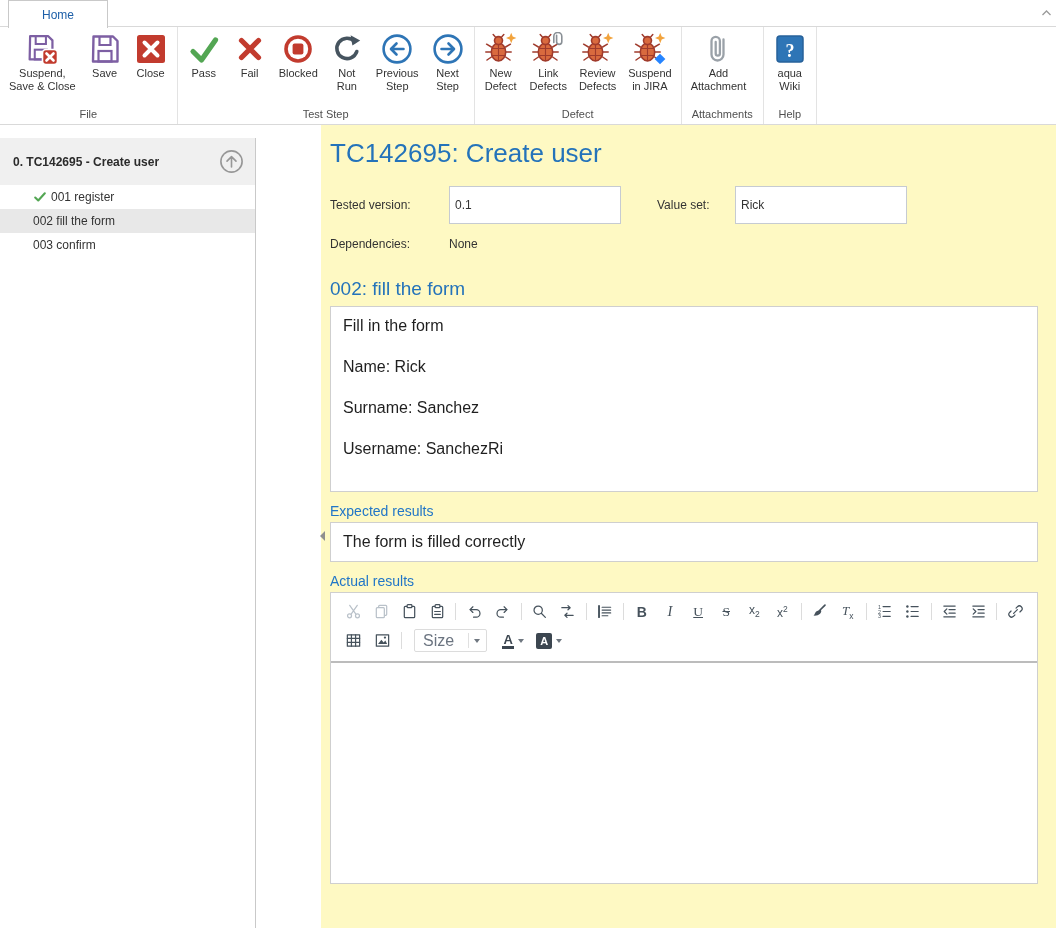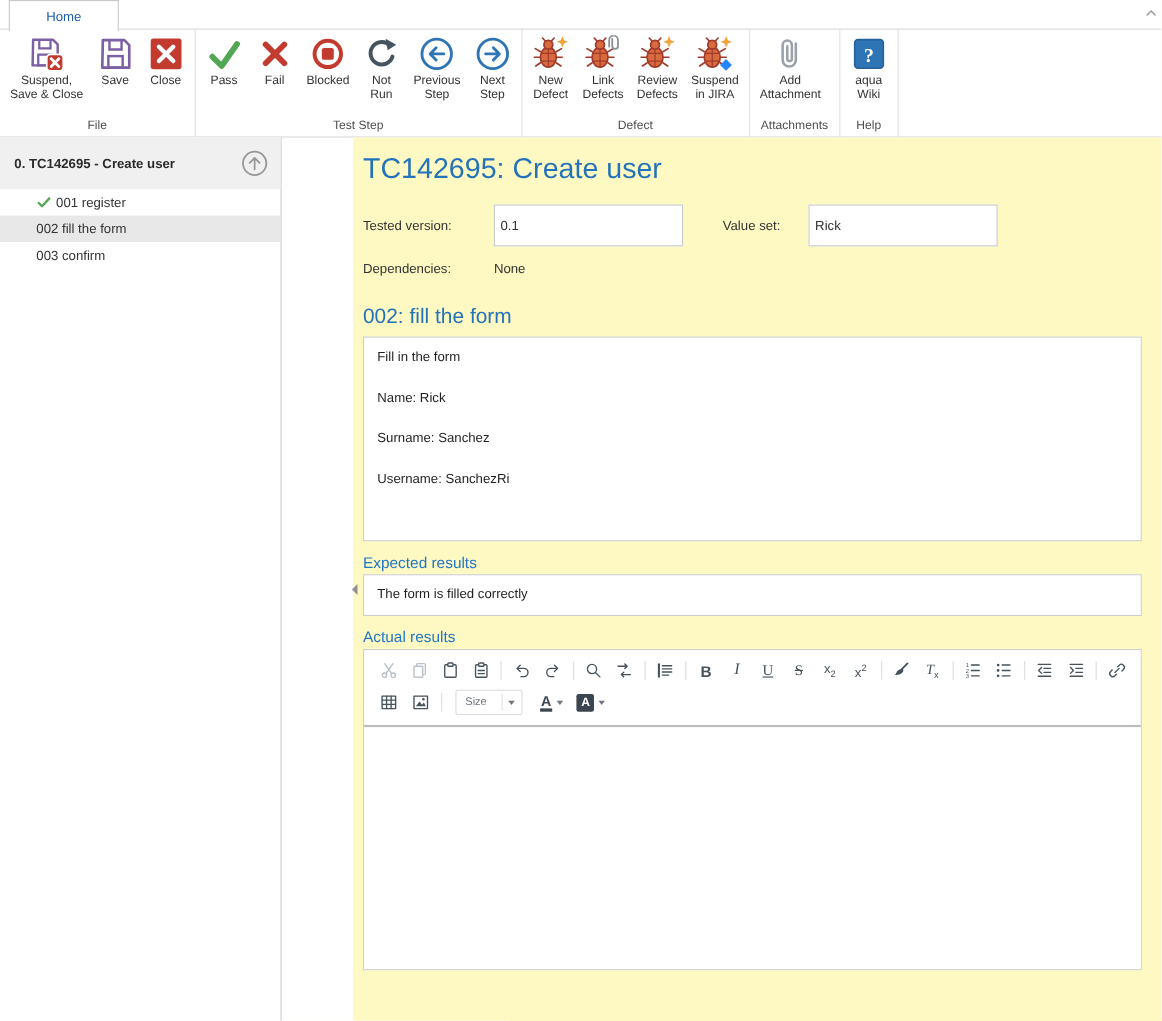--- a/index.html
+++ b/index.html
@@ -21,21 +21,21 @@
   .ribbon-group { display:flex; flex-direction:column; border-right:1px solid #e3e3e3; }
   .rg-buttons { display:flex; align-items:flex-start; padding:3px 3px 0; flex:1; }
   .rg-label { font-size:11px; color:#4f4f4f; text-align:center; padding:1px 10px 4px; }
   .rbtn { display:flex; flex-direction:column; align-items:center; padding:2px 6px 1px;
     cursor:pointer; min-width:36px; border-radius:2px; }
   .rbtn .ric { width:34px; height:34px; display:flex; align-items:center; justify-content:center; }
   .rbtn-label { font-size:11px; line-height:1.22; text-align:center; color:#333;
     white-space:pre-line; margin-top:1px; }
 
   
-  .sidebar { position:absolute; top:125px; left:0; width:256px; bottom:0; background:#fff;
+  .sidebar { position:absolute; top:138px; left:0; width:256px; bottom:0; background:#fff;
     border-right:1px solid #c9c9c9;text-align:right; }
   .sidebar-header { height:47px; background:#f0f0f0; display:flex; align-items:center;
     justify-content:space-between; padding:0 10px 0 13px; }
   .sidebar-title { font-weight:bold; font-size:12px; color:#2b2b2b; }
   .collapse-btn { display:flex; cursor:pointer; }
   .step-row { height:24px; display:flex; align-items:center; padding-left:33px;
     font-size:12px; color:#333; cursor:pointer; }
   .step-row.selected { background:#e8e8e8; }
   .step-check { display:inline-flex; margin-right:4px; }
 
@@ -48,21 +48,21 @@
   .main { position:absolute; top:125px; left:321px; right:0; bottom:0; background:#fef9c3;
     padding:9px 18px 0 9px; overflow:hidden; }
   .main-title { font-size:26px; font-weight:400; color:#2473ba; margin:4px 0 17px; }
   .fields { display:grid; grid-template-columns:119px 172px 36px 78px 172px;
     align-items:center; row-gap:13px; font-size:12px; color:#333; }
   .field-input { height:38px; border:1px solid #c6cbd2; padding:1px 5px; font-size:12px;
     font-family:inherit; color:#333; width:100%; outline:none; background:#fff; }
   .step-heading { font-size:19px; font-weight:400; color:#2473ba; margin:27px 0 6px; }
   .section-label { font-size:14px; color:#2176c7; margin:11px 0 3px; }
   .content-box { border:1px solid #cfcfcf; background:#fff; padding:10px 12px;
-    font-size:12px; color:#1f1f1f; }
+    font-size:16px; color:#1f1f1f; }
   .content-box p { margin:0 0 23px; }
   .content-box p:last-child { margin-bottom:0; }
   .content-box.instructions { min-height:186px; }
   .content-box.expected { min-height:38px; }
 
   
   .editor { border:1px solid #cfcfcf; margin-top:3px; background:#fff; }
   .ed-toolbar { display:flex; align-items:center; padding:6px 8px 2px; }
   .ed-toolbar.row2 { padding:2px 8px 8px; }
   .ed-btn { width:29px; height:25px; display:flex; align-items:center; justify-content:center;
@@ -72,21 +72,21 @@
   .ed-sep { width:1px; height:17px; background:#dcdcdc; margin:0 4px; }
   .ed-btn b { font-size:14px; }
   .ed-btn .it { font-family:"Liberation Serif", serif; font-size:14.5px; font-style:italic; }
   .ed-btn .un { font-family:"Liberation Serif", serif; font-size:13.5px; text-decoration:underline; }
   .ed-btn .st { font-family:"Liberation Serif", serif; font-size:13.5px; text-decoration:line-through; }
   .ed-btn .xs { font-size:12px; } .ed-btn .xs sub,.ed-btn .xs sup { font-size:8.5px; }
   .ed-btn .tx { font-size:13px; } .ed-btn .tx i { font-family:"Liberation Serif",serif; }
   .ed-btn .tx sub { font-size:8.5px; }
   .size-combo { display:flex; align-items:center; height:23px; border:1px solid #dcdcdc;
     border-radius:2px; background:#fff; padding:0 6px 0 8px; margin:0 8px; cursor:pointer; }
-  .size-text { font-size:10px; color:#6b7480; }
+  .size-text { font-size:16px; color:#6b7480; }
   .combo-sep { width:1px; height:15px; background:#e0e0e0; margin:0 5px 0 14px; }
   .caret { width:0; height:0; border-left:3.5px solid transparent;
     border-right:3.5px solid transparent; border-top:4px solid #6f7780; }
   .color-btn { width:36px; }
   .colA { font-weight:bold; font-size:13px; line-height:1; color:#3c4650;
     border-bottom:3px solid #3c4650; padding:0 1px; margin-right:4px; }
   .bgA { width:16px; height:16px; background:#3c4650; color:#fff; display:flex;
     align-items:center; justify-content:center; font-weight:bold; font-size:11px;
     border-radius:2px; margin-right:4px; }
   .ed-content { border-top:2px solid #bcbcbc; height:222px; background:#fff; cursor:text; }

